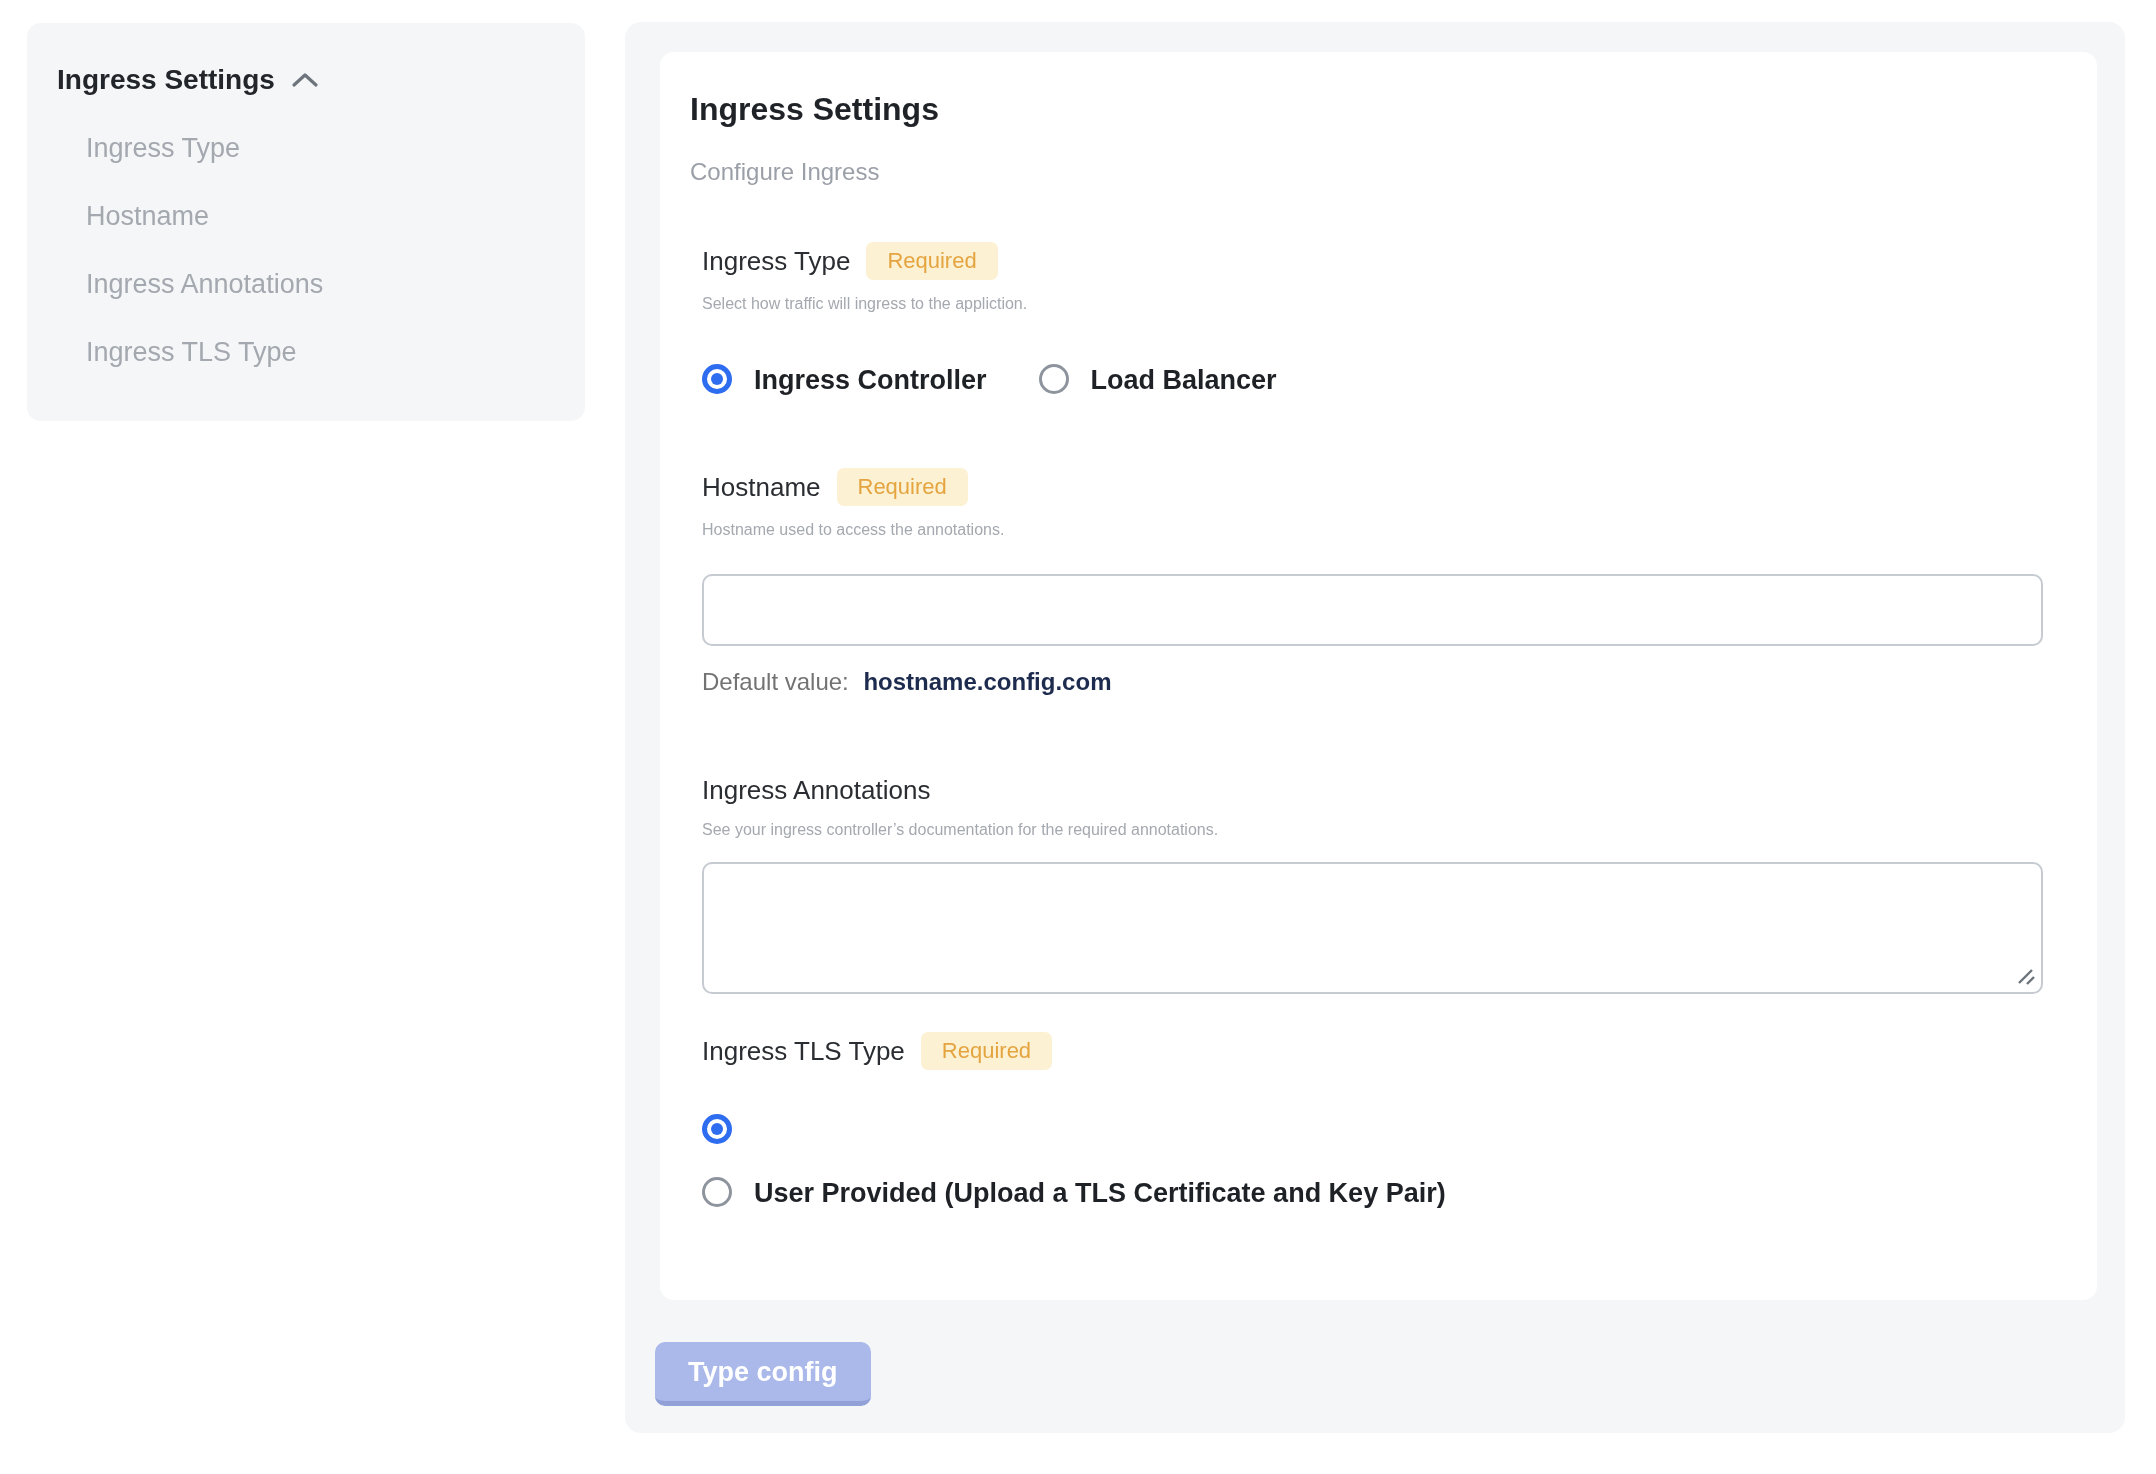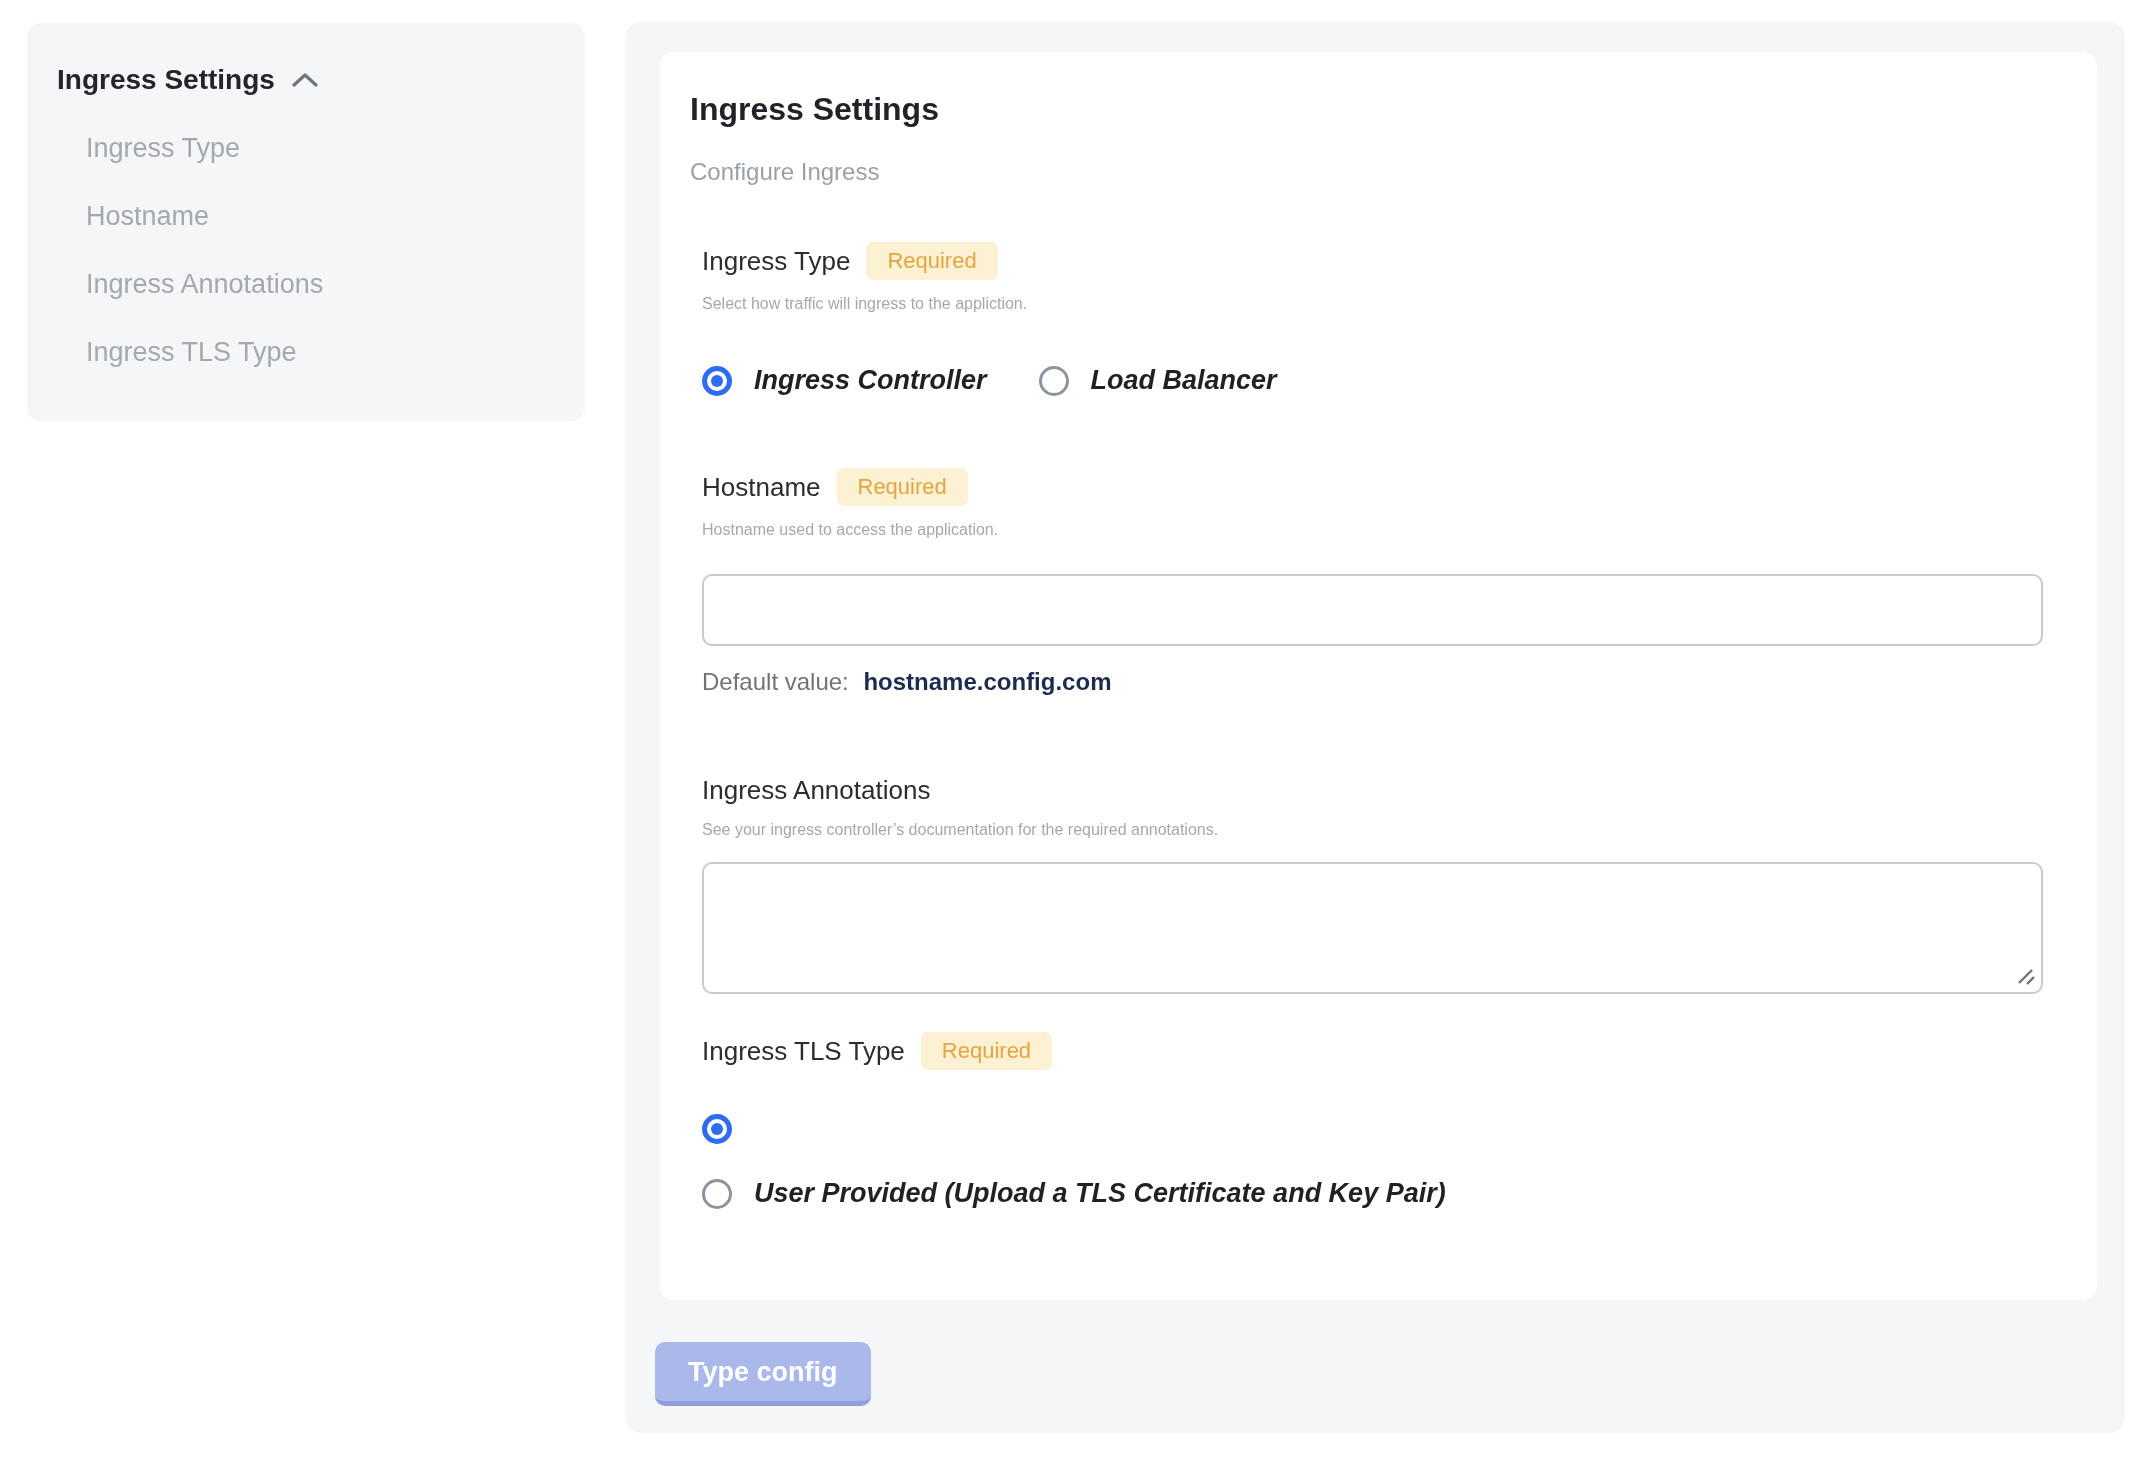--- a/index.html
+++ b/index.html
@@ -79,21 +79,21 @@
     border-radius: 7px;
   }
   .section-desc {
     margin-top: 10px;
     font-size: 16px; color: #a4a8af;
     line-height: 28px;
   }
 
   
   .radio-row-inline { display: flex; align-items: center; margin-top: 46px; }
-  .radio-option { display: flex; align-items: flex-end; cursor: pointer; font-style: italic; }
+  .radio-option { display: flex; align-items: flex-start; cursor: pointer; }
   .radio-option + .radio-option { margin-left: 52px; }
   .radio-circle {
     width: 30px; height: 30px; border-radius: 50%;
     border: 3px solid #8e949d;
     background: #ffffff;
     flex: 0 0 auto;
     position: relative;
   }
   .radio-circle.checked { border: 5px solid #2e6cf0; }
   .radio-circle.checked::after {
@@ -214,21 +214,21 @@
             <span class="radio-label">Load Balancer</span>
           </div>
         </div>
       </div>
 
       <div class="section section-hostname">
         <div class="section-heading-row">
           <span class="section-label">Hostname</span>
           <span class="badge">Required</span>
         </div>
-        <div class="section-desc">Hostname used to access the application.</div>
+        <div class="section-desc">Hostname used to access the annotations.</div>
         <input class="text-input" type="text" value="" style="">
         <div class="default-line">
           <span class="default-label">Default value:</span>
           <span class="default-value">hostname.config.com</span>
         </div>
       </div>
 
       <div class="section section-annotations">
         <div class="section-heading-row">
           <span class="section-label">Ingress Annotations</span>

